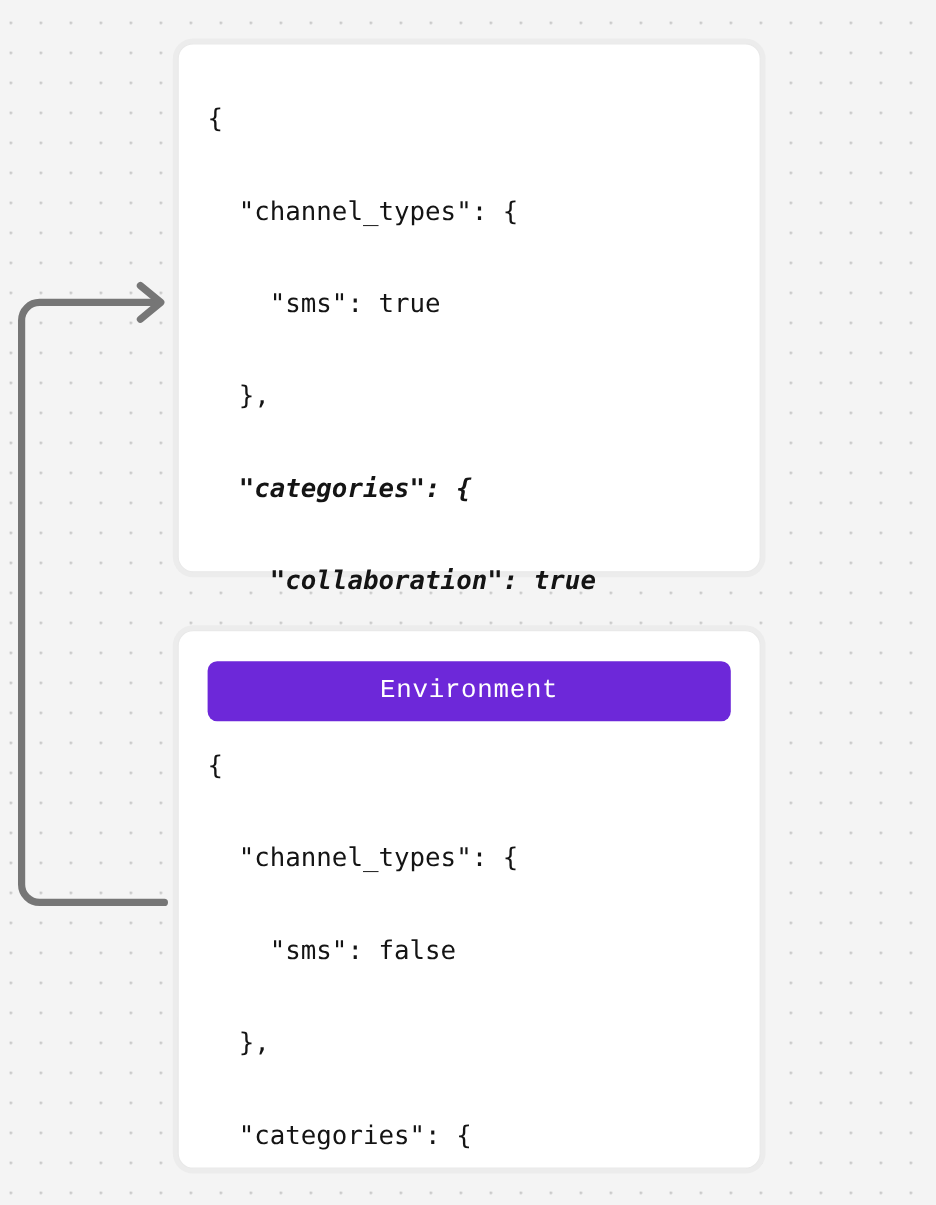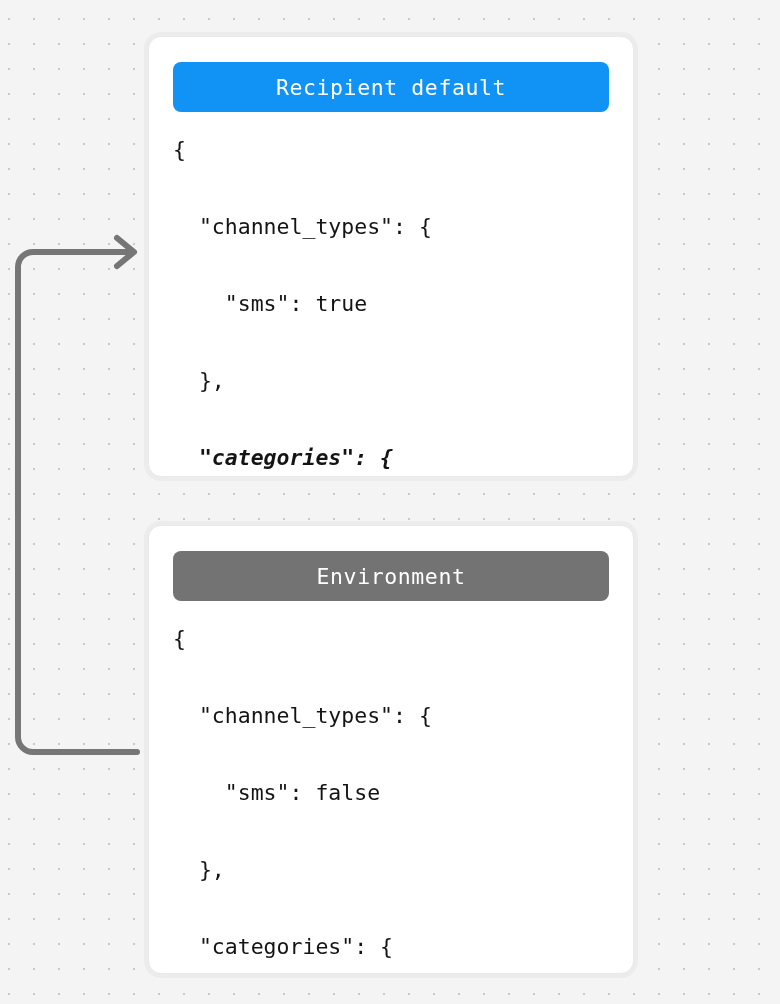--- a/index.html
+++ b/index.html
@@ -78,35 +78,32 @@
 </style>
 </head>
 <body>
 
 <svg id="connector" viewBox="0 0 780 1004" xmlns="http://www.w3.org/2000/svg">
   <path d="M 137 752 L 33 752 A 15 15 0 0 1 18 737 L 18 267 A 15 15 0 0 1 33 252 L 131 252" fill="none" stroke="#767676" stroke-width="6" stroke-linecap="round" stroke-linejoin="round"></path>
   <path d="M 117 238 L 134 252 L 117 266" fill="none" stroke="#767676" stroke-width="6" stroke-linecap="round" stroke-linejoin="round"></path>
 </svg>
 
 <div class="card" id="card-recipient">
-  <div class="card-header" id="header-recipient" style="background: rgb(17, 146, 245); color: rgb(255, 255, 255);">
-    <span>Recipient default</span>
-  </div>
   <pre class="code-block" id="code-recipient"><span class="code-line">{</span>
 <span class="code-line">  "channel_types": {</span>
 <span class="code-line">    "sms": true</span>
 <span class="code-line">  },</span>
 <span class="code-line em">  "categories": {</span>
 <span class="code-line em">    "collaboration": true</span>
 <span class="code-line em">  }</span>
 <span class="code-line">}</span></pre>
 </div>
 
 <div class="card" id="card-environment">
-  <div class="card-header" id="header-environment" style="background: #737373; color: rgb(255, 255, 255);">
+  <div class="card-header" id="header-environment" style="background: #6d28d9; color: rgb(255, 255, 255); font-family: Liberation Mono, monospace;">
     <span>Environment</span>
   </div>
   <pre class="code-block" id="code-environment"><span class="code-line">{</span>
 <span class="code-line">  "channel_types": {</span>
 <span class="code-line">    "sms": false</span>
 <span class="code-line">  },</span>
 <span class="code-line">  "categories": {</span>
 
 
 </pre>

